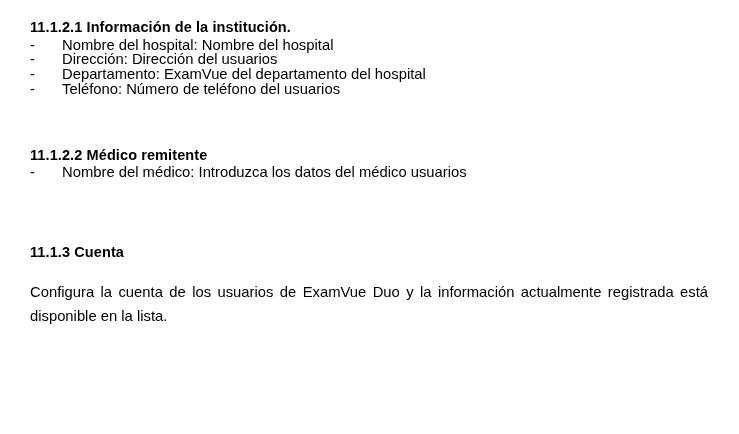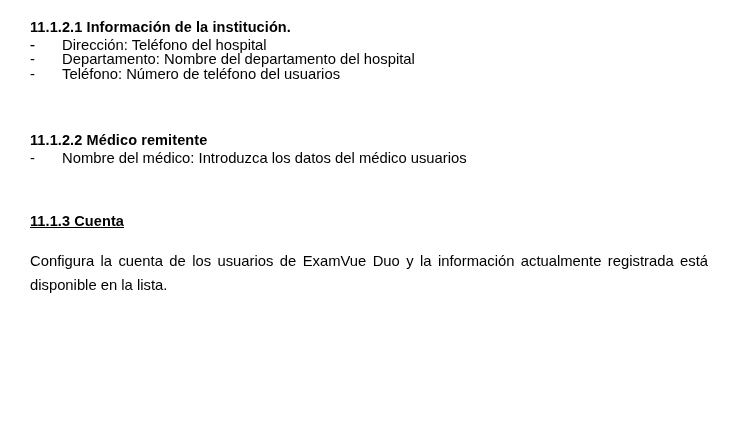--- a/index.html
+++ b/index.html
@@ -23,21 +23,21 @@
   }
   .heading {
     font-size: 14.5px;
     font-weight: bold;
     line-height: 1.35;
     margin: 0;
     letter-spacing: 0.1px;
   }
   .h-1 { margin-top: 8px; }
   .h-2 { margin-top: 5px; }
-  .h-3 { margin-top: 0; text-decoration: underline; }
+  .h-3 { margin-top: 16px; }
 
   ul.bullets {
     list-style: none;
     margin: 0;
     padding: 0;
   }
   ul.bullets li {
     position: relative;
     font-size: 14.8px;
     line-height: 1.0;
@@ -74,28 +74,29 @@
 </head>
 <body>
 
 <div class="page">
 
   <h3 class="heading h-1">11.1.2.1 Información de la institución.</h3>
 
   <ul class="bullets group-institucion">
     <li>
       <span class="dash">-</span>
+      <span>Nombre del hospital: Nombre del hospital</span>
     </li>
     <li>
       <span class="dash">-</span>
-      <span>Dirección: Teléfono del hospital</span>
+      <span>Dirección: Dirección del usuarios</span>
     </li>
     <li>
       <span class="dash">-</span>
-      <span>Departamento: Nombre del departamento del hospital</span>
+      <span>Departamento: ExamVue del departamento del hospital</span>
     </li>
     <li>
       <span class="dash">-</span>
       <span>Teléfono: Número de teléfono del usuarios</span>
     </li>
   </ul>
 
   <div class="spacer-a"></div>
 
   <h3 class="heading h-2">11.1.2.2 Médico remitente</h3>

